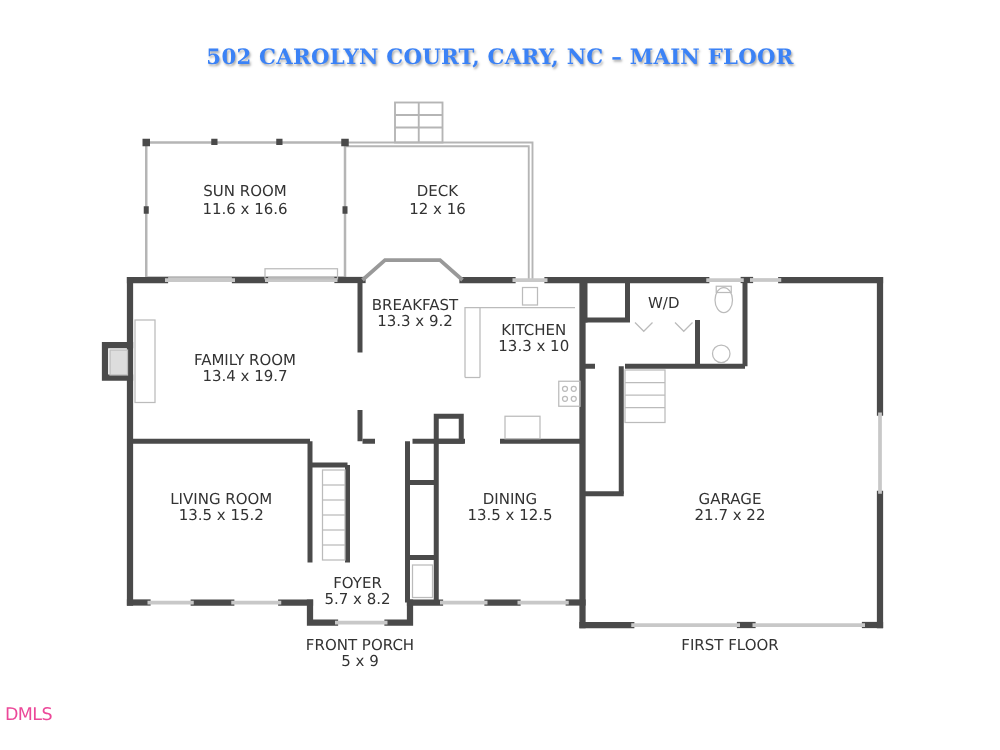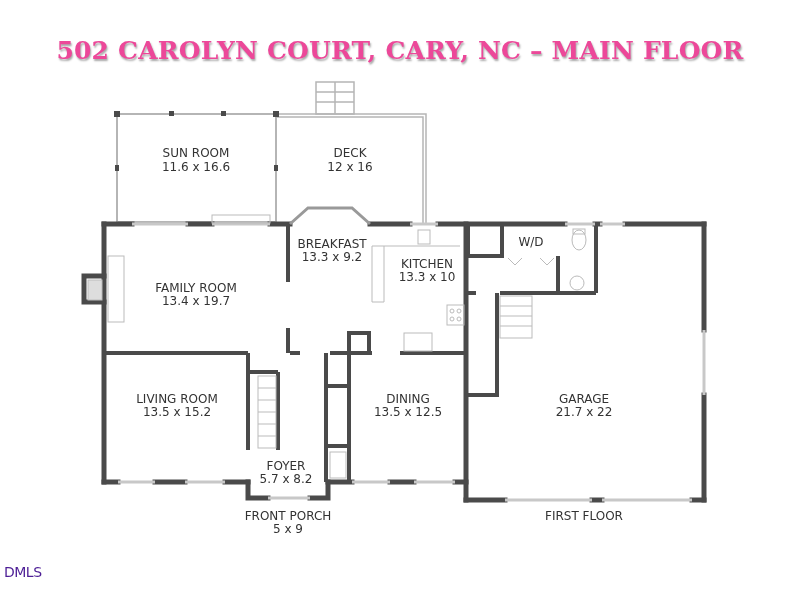--- a/index.html
+++ b/index.html
@@ -1,22 +1,22 @@
 <!DOCTYPE html>
 <html><head>
 <meta charset="utf-8">
 <style>
   html, body { margin:0; padding:0; background:#ffffff; }
   body { width:800px; height:600px; position:relative; overflow:hidden; font-family:"DejaVu Sans", sans-serif; }
   .title { position:absolute; left:0; top:36px; width:800px; text-align:center;
-    font-family:"DejaVu Serif", serif; font-weight:bold; font-size:25px; color:#ec4899;
+    font-family:"DejaVu Serif", serif; font-weight:bold; font-size:17px; color:#3b82f6;
     letter-spacing:0.2px; text-shadow:1px 2px 2px rgba(0,0,0,0.35); }
   svg { position:absolute; left:0; top:0; }
   .lbl { font-family:"DejaVu Sans", sans-serif; font-size:12px; fill:#333; text-anchor:middle; }
-  .watermark { position:absolute; left:4px; top:564px; font-family:"DejaVu Sans", sans-serif; font-size:14px; color:#4c1d95; letter-spacing:-0.5px; }
+  .watermark { position:absolute; left:4px; top:564px; font-family:"DejaVu Sans", sans-serif; font-size:14px; color:#ec4899; letter-spacing:-0.5px; }
 </style>
 </head>
 <body>
 
 <div class="title">502 CAROLYN COURT, CARY, NC – MAIN FLOOR</div>
 
 <svg width="800" height="600" viewBox="0 0 800 600">
 
   <g fill="none" stroke="#b5b5b5" stroke-width="1.5">
     <rect x="316" y="82" width="38" height="32"></rect>

